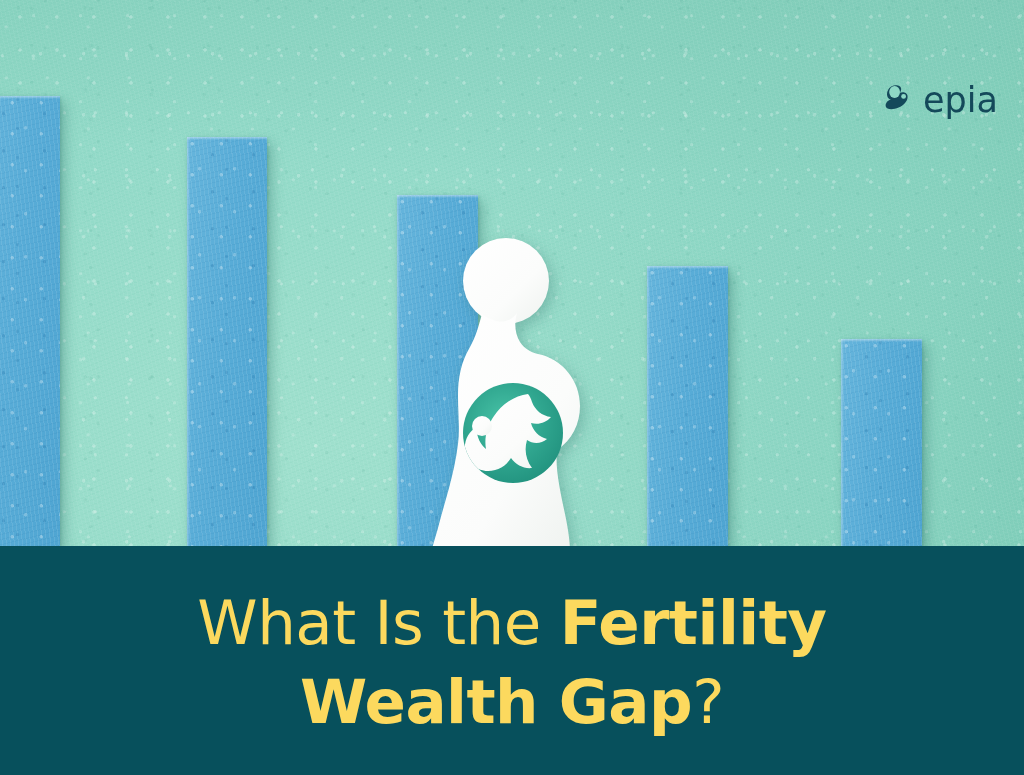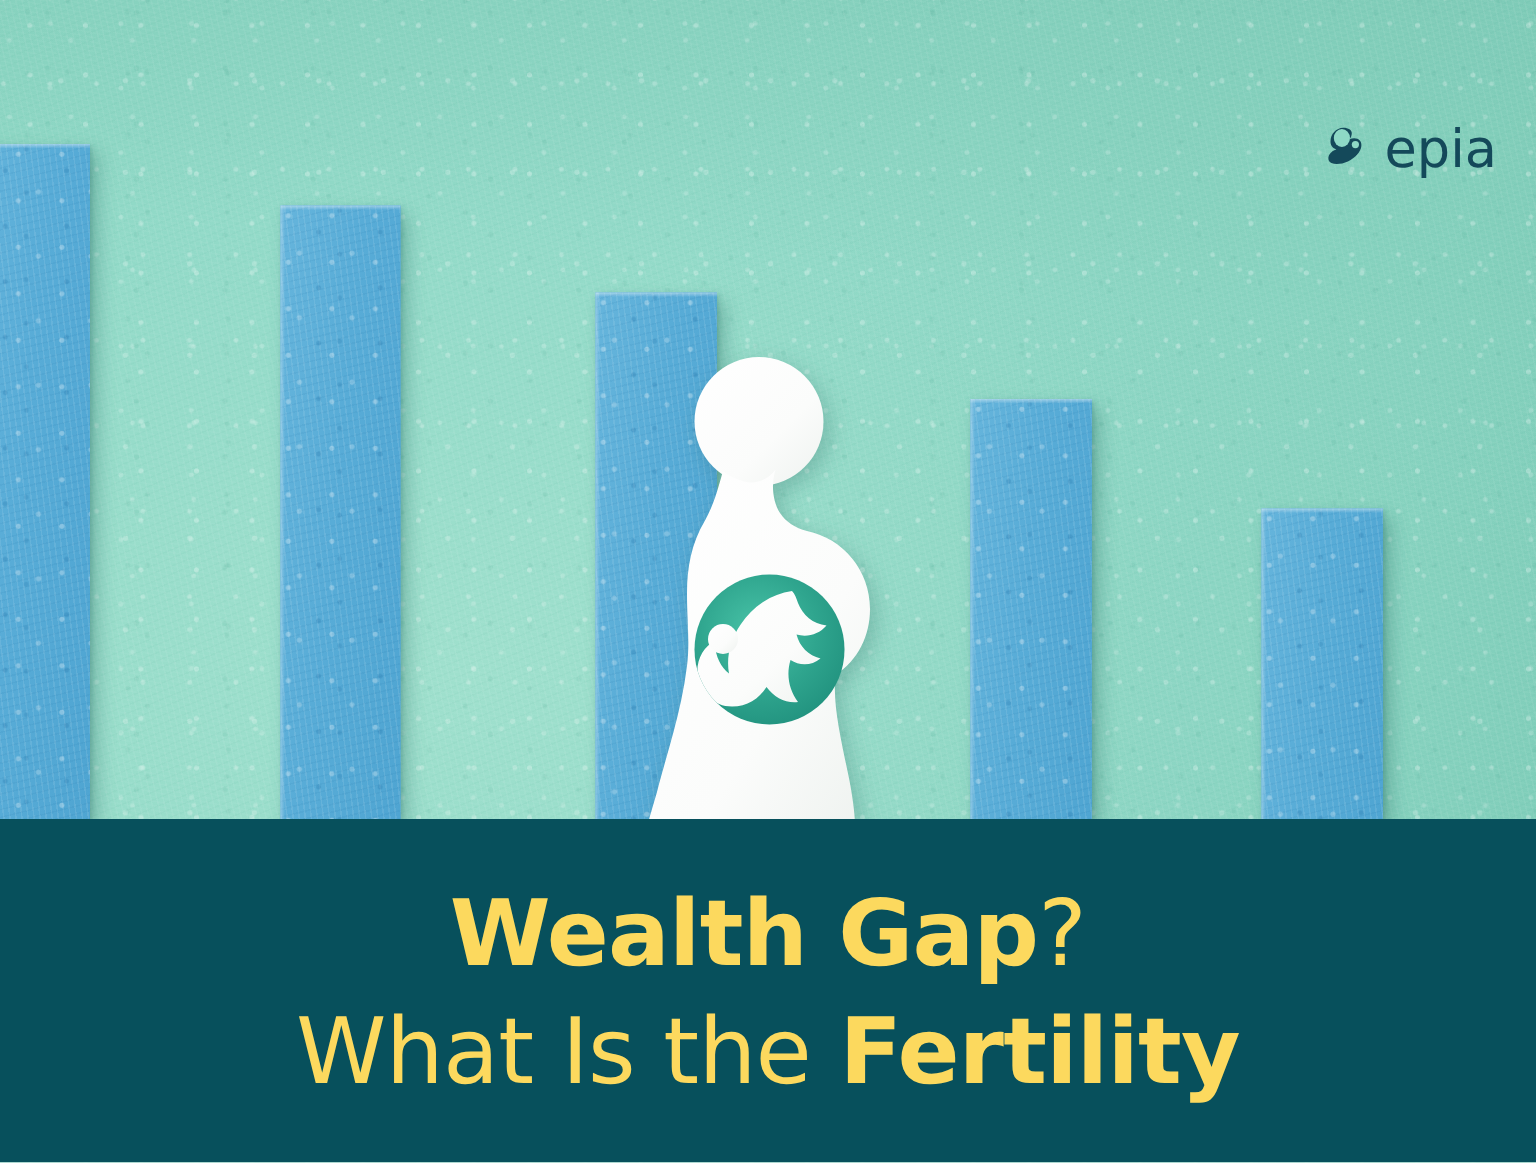--- a/index.html
+++ b/index.html
@@ -253,20 +253,20 @@
 
       <ellipse cx="10.6" cy="8.0" rx="5.4" ry="6.0" fill="#8ed9c6"></ellipse>
 
       <circle cx="19.6" cy="12.4" r="2.4" fill="#8ed9c6"></circle>
     </svg>
     <span class="logo-word">epia</span>
   </div>
 
   <div class="title-band">
     <div class="title-line">
+      <span class="t-light">What Is the </span><span class="t-bold">Fertility</span>
+    </div>
+    <div class="title-line">
       <span class="t-bold">Wealth Gap</span><span class="t-light">?</span>
     </div>
-    <div class="title-line">
-      <span class="t-light">What Is the </span><span class="t-bold">Fertility</span>
-    </div>
   </div>
 
 </div>
 
 </body></html>

